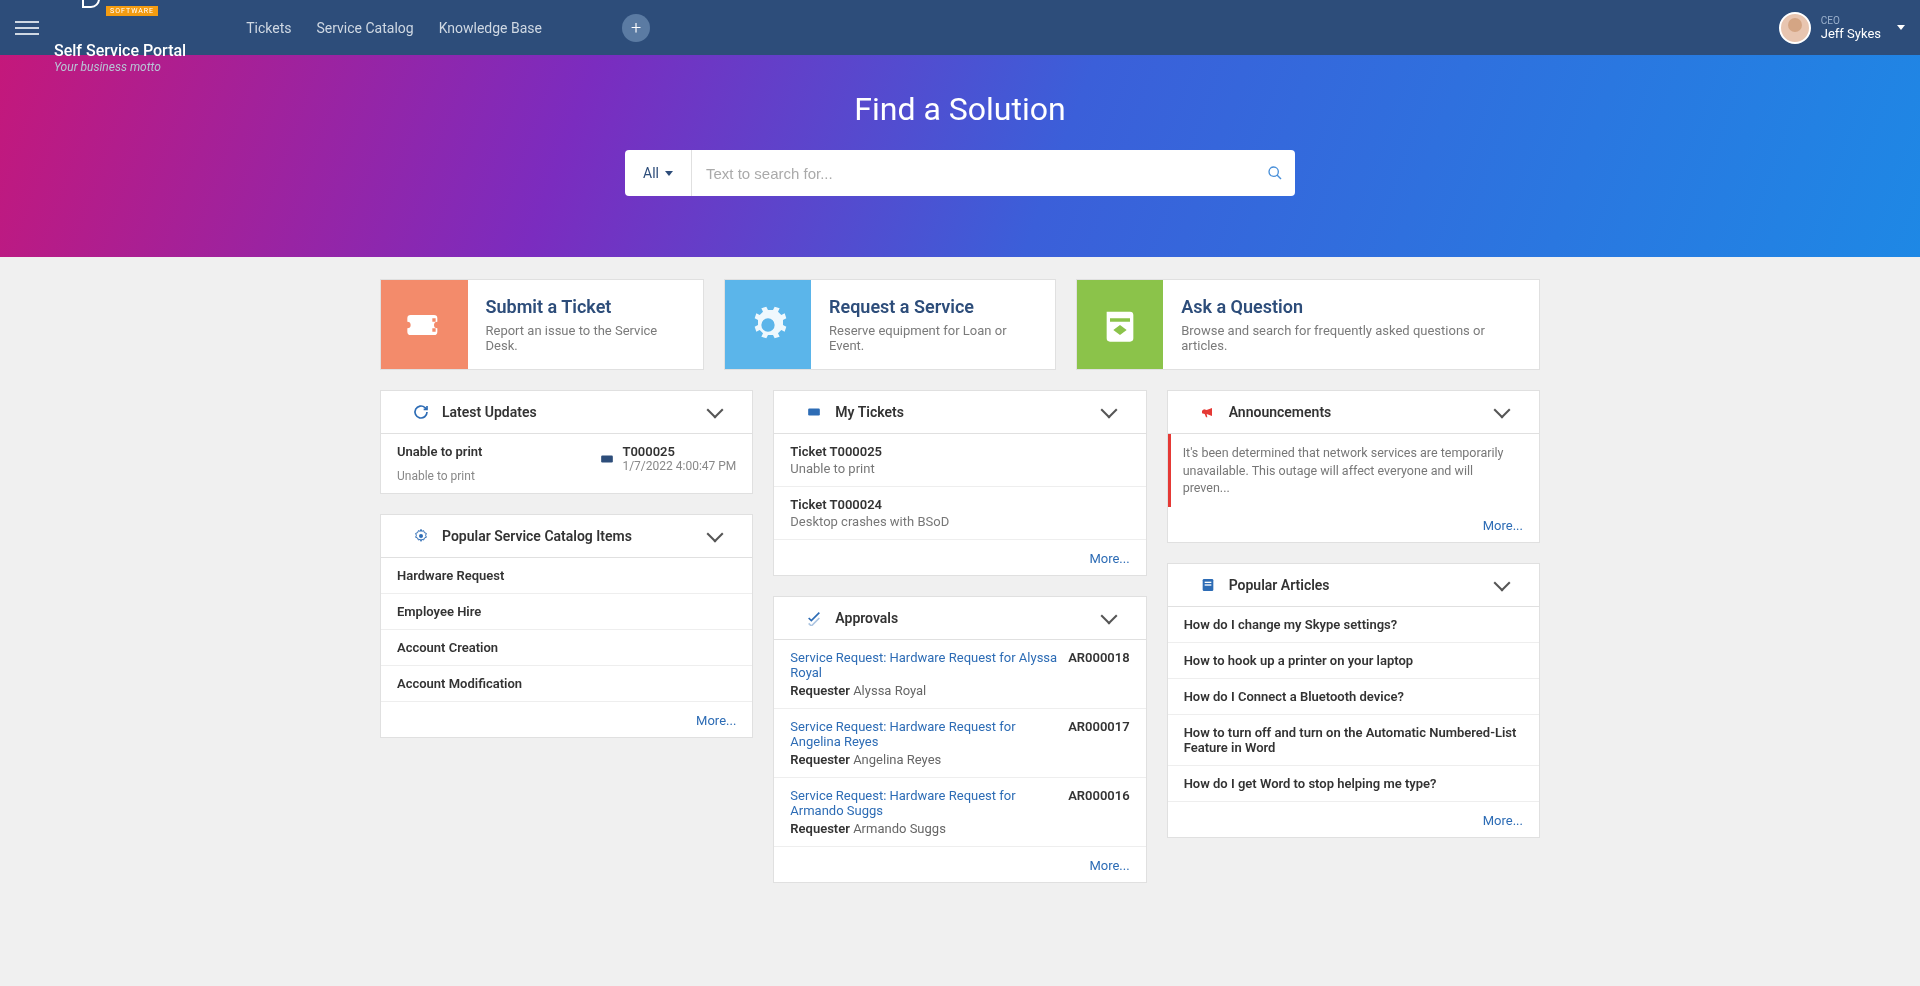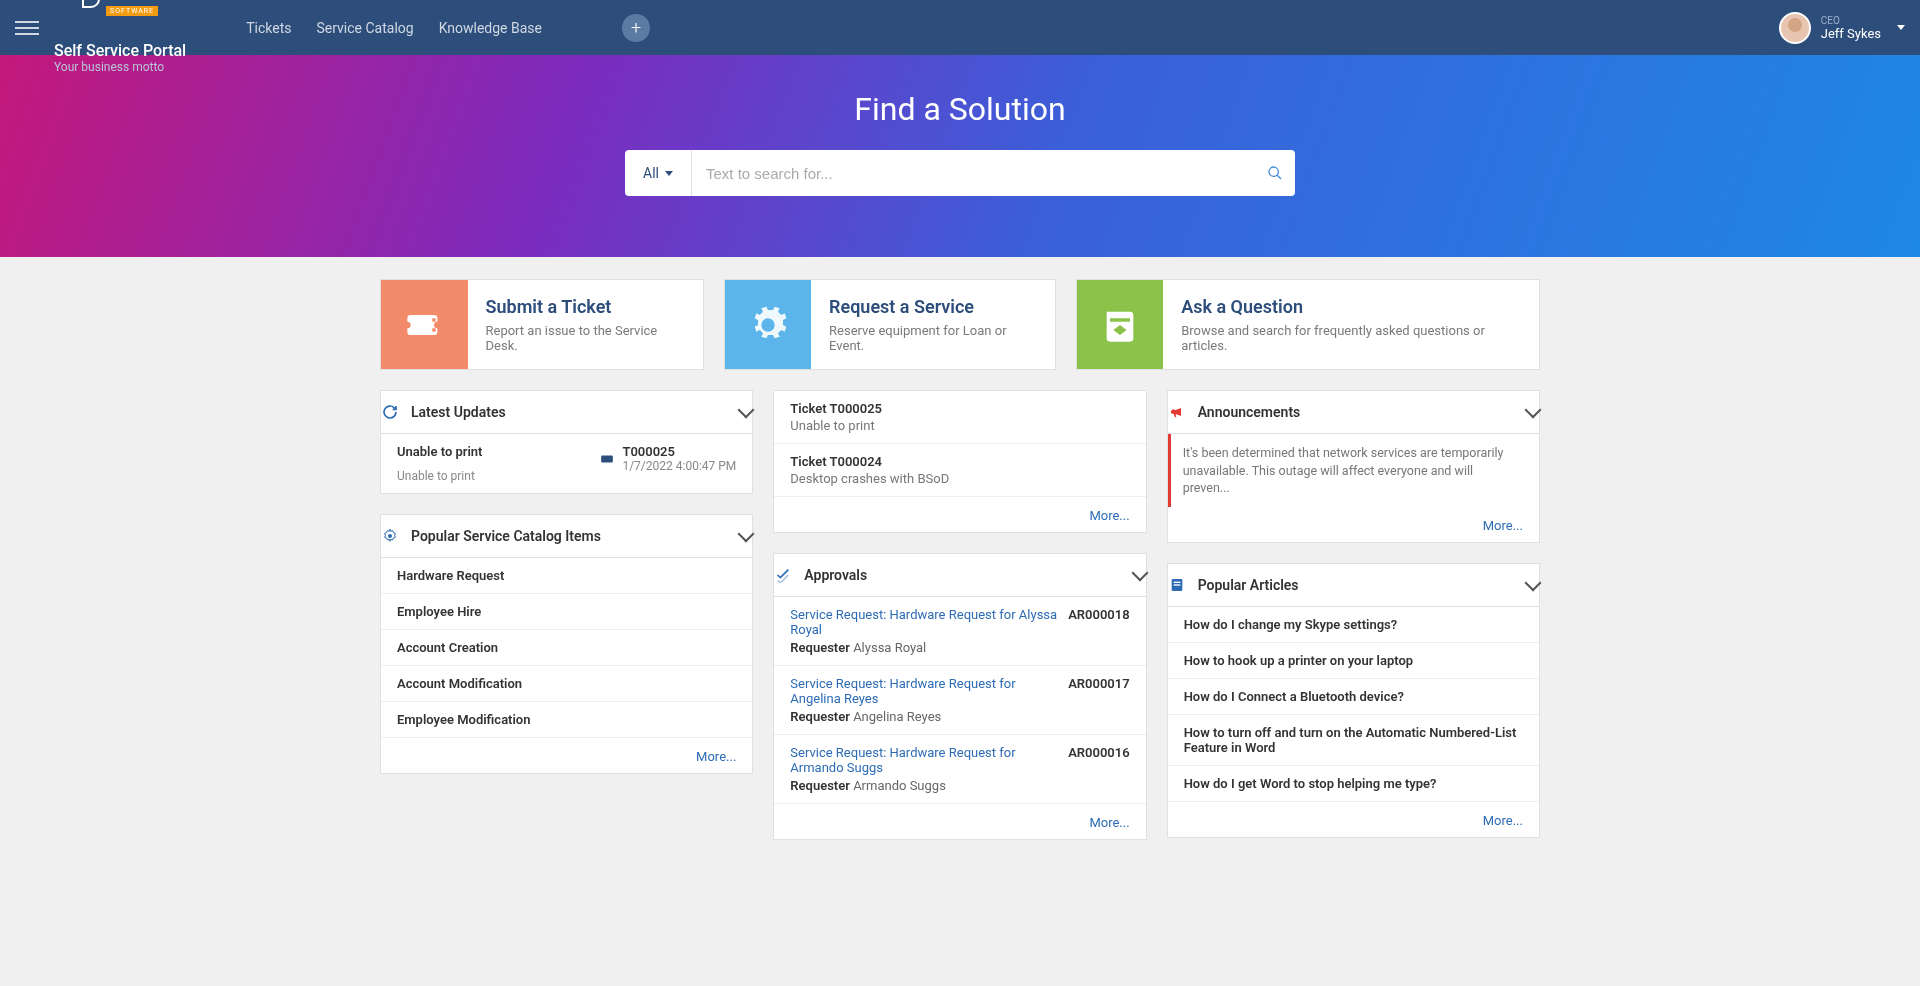--- a/index.html
+++ b/index.html
@@ -9,21 +9,21 @@
 .header { background: #2d4d7a; height: 55px; display: flex; align-items: center; padding: 0 15px; color: #fff; }
 .hamburger { width: 24px; height: 24px; display: flex; flex-direction: column; justify-content: center; gap: 4px; margin-right: 15px; cursor: pointer; }
 .hamburger span { display: block; height: 2px; background: #cfd8e3; }
 .logo-block { display: flex; align-items: center; gap: 24px; flex-direction: column; }
 .logo-mark { display: flex; align-items: center; gap: 6px; }
 .logo-icon { width: 18px; height: 18px; border: 2px solid #fff; border-radius: 50% 50% 50% 0; position: relative; }
 .logo-text { font-weight: 700; letter-spacing: 2px; font-size: 14px; }
 .logo-sub { background: #f39c12; color: #fff; font-size: 7px; padding: 1px 4px; letter-spacing: 1px; display: inline-block; }
 .title-block { display: flex; flex-direction: column; }
 .portal-title { font-size: 16px; font-weight: 500; }
-.portal-motto { font-size: 12px; color: #b8c5d6; }
+.portal-motto { font-size: 12px; color: #b8c5d6; font-style: italic; }
 .nav { display: flex; gap: 25px; margin-left: 60px; }
 .nav a { color: #cfd8e3; text-decoration: none; font-size: 14px; cursor: pointer; }
 .plus-btn { width: 28px; height: 28px; border-radius: 50%; background: #5b7ba3; display: flex; align-items: center; justify-content: center; margin-left: 80px; cursor: pointer; color: #fff; font-size: 18px; font-weight: 300; }
 .user-block { margin-left: auto; display: flex; align-items: center; gap: 10px; cursor: pointer; }
 .avatar { width: 32px; height: 32px; border-radius: 50%; background: #e8c5b0; border: 2px solid #fff; position: relative; overflow: hidden; }
 .avatar::after { content: ""; position: absolute; width: 14px; height: 14px; background: #d4a584; border-radius: 50%; top: 4px; left: 7px; }
 .user-info { display: flex; flex-direction: column; }
 .user-role { font-size: 10px; color: #9bb0cc; }
 .user-name { font-size: 13px; color: #fff; }
 .caret { width: 0; height: 0; border-left: 4px solid transparent; border-right: 4px solid transparent; border-top: 5px solid #fff; margin-left: 6px; }
@@ -48,21 +48,21 @@
 .action-icon { width: 90px; display: flex; align-items: center; justify-content: center; color: #fff; }
 .ac-orange { background: #f38b6b; }
 .ac-blue { background: #5bb5ea; }
 .ac-green { background: #8bc34a; }
 .action-body { padding: 16px 18px; }
 .action-body h3 { color: #2d4d7a; font-size: 18px; font-weight: 600; margin-bottom: 6px; }
 .action-body p { color: #7a7a7a; font-size: 13px; }
 
 
 .widget { background: #fff; border: 1px solid #e0e0e0; }
-.widget-header { display: flex; align-items: center; padding: 12px 0; border-bottom: 1px solid #e0e0e0; cursor: pointer; }
+.widget-header { display: flex; align-items: center; padding: 12px 31px; border-bottom: 1px solid #e0e0e0; cursor: pointer; }
 .wh-icon { width: 18px; height: 18px; margin-right: 12px; display: flex; align-items: center; justify-content: center; }
 .wh-title { font-size: 14px; font-weight: 600; color: #333; flex: 1; }
 .wh-chev { width: 12px; height: 12px; transform: rotate(45deg); border-right: 2px solid #555; border-bottom: 2px solid #555; margin-top: -4px; }
 
 .widget-row { padding: 10px 16px; border-bottom: 1px solid #eee; font-size: 13px; cursor: pointer; }
 .widget-row:last-child { border-bottom: none; }
 
 .lu-row { display: flex; align-items: flex-start; }
 .lu-left { flex: 1; }
 .lu-title { font-weight: 600; color: #333; margin-bottom: 10px; }
@@ -226,27 +226,35 @@
                 <path d="M12 2l1 3 3-1 1 3 3 1-1 3 1 3-3 1-1 3-3-1-1 3-1-3-3 1-1-3-3-1 1-3-1-3 3-1 1-3 3 1z" fill="none" stroke="#2d6cb5" stroke-width="1.5"></path>
               </svg>
           </div>
           <div class="wh-title">Popular Service Catalog Items</div>
           <div class="wh-chev"></div>
         </div>
         <div class="widget-row simple-item">Hardware Request</div>
         <div class="widget-row simple-item">Employee Hire</div>
         <div class="widget-row simple-item">Account Creation</div>
         <div class="widget-row simple-item">Account Modification</div>
-        <div class="widget-row simple-item">Employee Modification</div>
         <div class="more-link"><a>More...</a></div>
       </div>
     </div>
 
     <div class="col">
       <div class="widget">
+        <div class="widget-header">
+          <div class="wh-icon">
+            <svg width="18" height="14" viewBox="0 0 24 24" fill="#2d6cb5">
+                <rect x="2" y="6" width="20" height="12" rx="2"></rect>
+              </svg>
+          </div>
+          <div class="wh-title">My Tickets</div>
+          <div class="wh-chev"></div>
+        </div>
         <div class="widget-row ticket-row">
           <div class="t-title">Ticket T000025</div>
           <div class="t-desc">Unable to print</div>
         </div>
         <div class="widget-row ticket-row">
           <div class="t-title">Ticket T000024</div>
           <div class="t-desc">Desktop crashes with BSoD</div>
         </div>
         <div class="more-link"><a>More...</a></div>
       </div>

